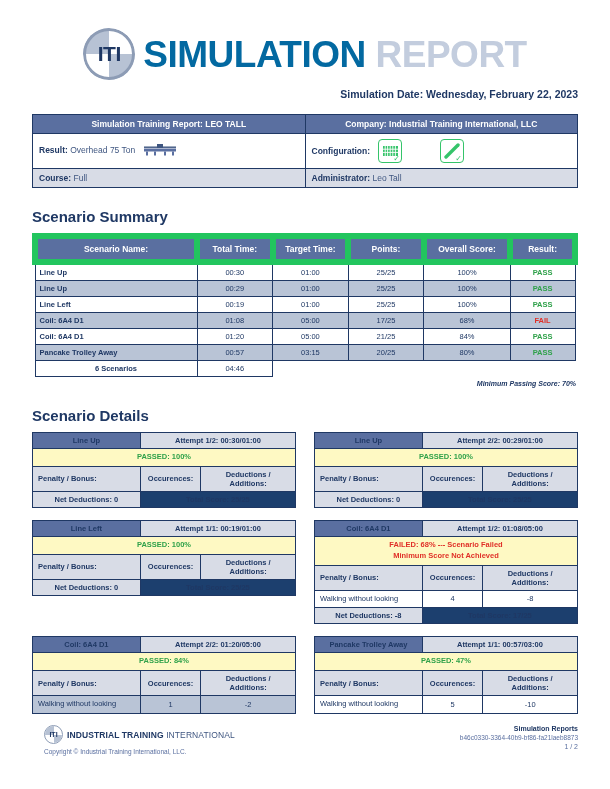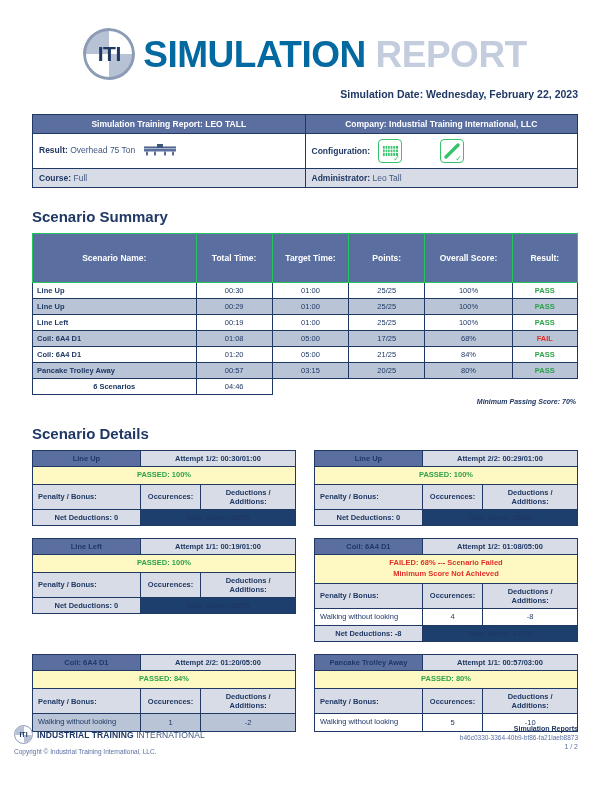--- a/index.html
+++ b/index.html
@@ -133,22 +133,22 @@
   table.summary {
     width: 100%;
     border-collapse: collapse;
     table-layout: fixed;
   }
   table.summary th {
     background: #5a6fa0;
     color: #ffffff;
     font-size: 8.5px;
     font-weight: bold;
-    padding: 19px 3px;
-    border: 1px solid #22c55e;
+    padding: 5px 3px;
+    border: 6px solid #22c55e;
     text-align: center;
   }
   table.summary td {
     border: 1px solid #1f3864;
     font-size: 7.5px;
     padding: 3px 4px;
     text-align: center;
     color: #1f3864;
   }
   table.summary td.name { text-align: left; font-weight: bold; }
@@ -235,21 +235,21 @@
     color: #ffffff;
     font-weight: bold;
     font-size: 9px;
     text-align: center;
     padding: 5px 4px;
   }
 
   
   .footer {
     position: absolute;
-    left: 14px;
+    left: 44px;
     right: 32px;
     bottom: 34px;
     display: flex;
     justify-content: space-between;
     align-items: flex-start;
   }
   .footer-left { display: block; }
   .footer-logo-row { display: flex; align-items: center; }
   .footer-mark {
     width: 17px; height: 17px;
@@ -602,21 +602,21 @@
             <col style="width:41%">
             <col style="width:23%">
             <col style="width:36%">
           </colgroup>
           <tbody>
             <tr>
               <td class="card-name">Pancake Trolley Away</td>
               <td class="card-attempt" colspan="2">Attempt 1/1:  00:57/03:00</td>
             </tr>
             <tr>
-              <td class="card-status ok" colspan="3">PASSED: 80%</td>
+              <td class="card-status ok" colspan="3">PASSED: 47%</td>
             </tr>
             <tr>
               <td class="col-head">Penalty / Bonus:</td>
               <td class="col-head c">Occurences:</td>
               <td class="col-head c">Deductions / Additions:</td>
             </tr>
             <tr>
               <td class="pen-name">Walking without looking</td>
               <td class="pen-num">5</td>
               <td class="pen-num">-10</td>

